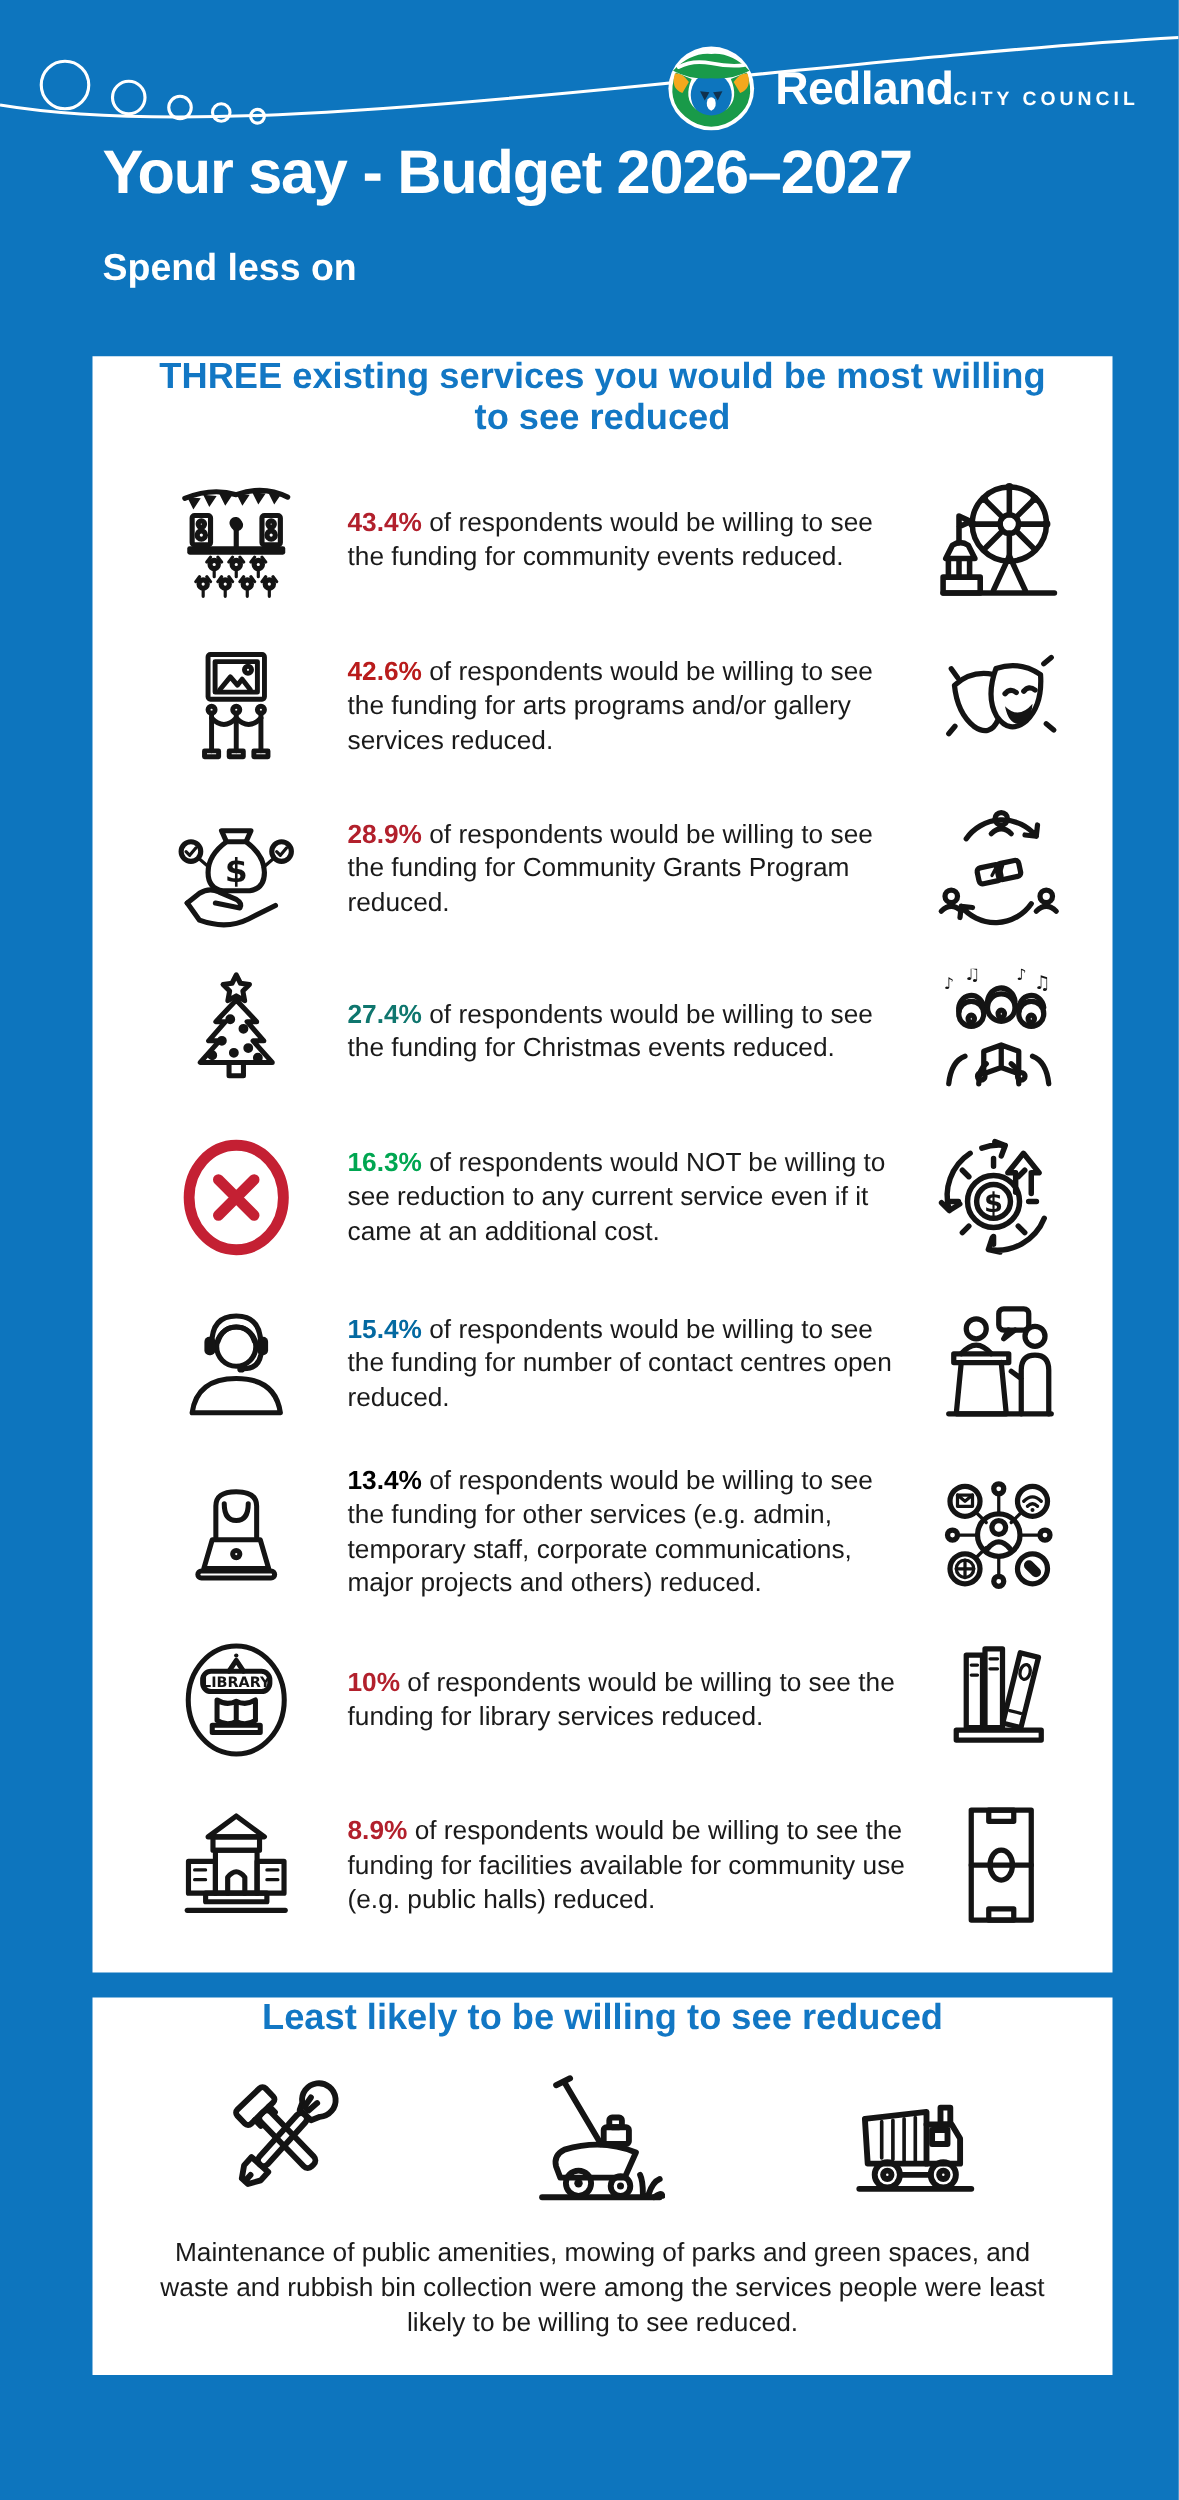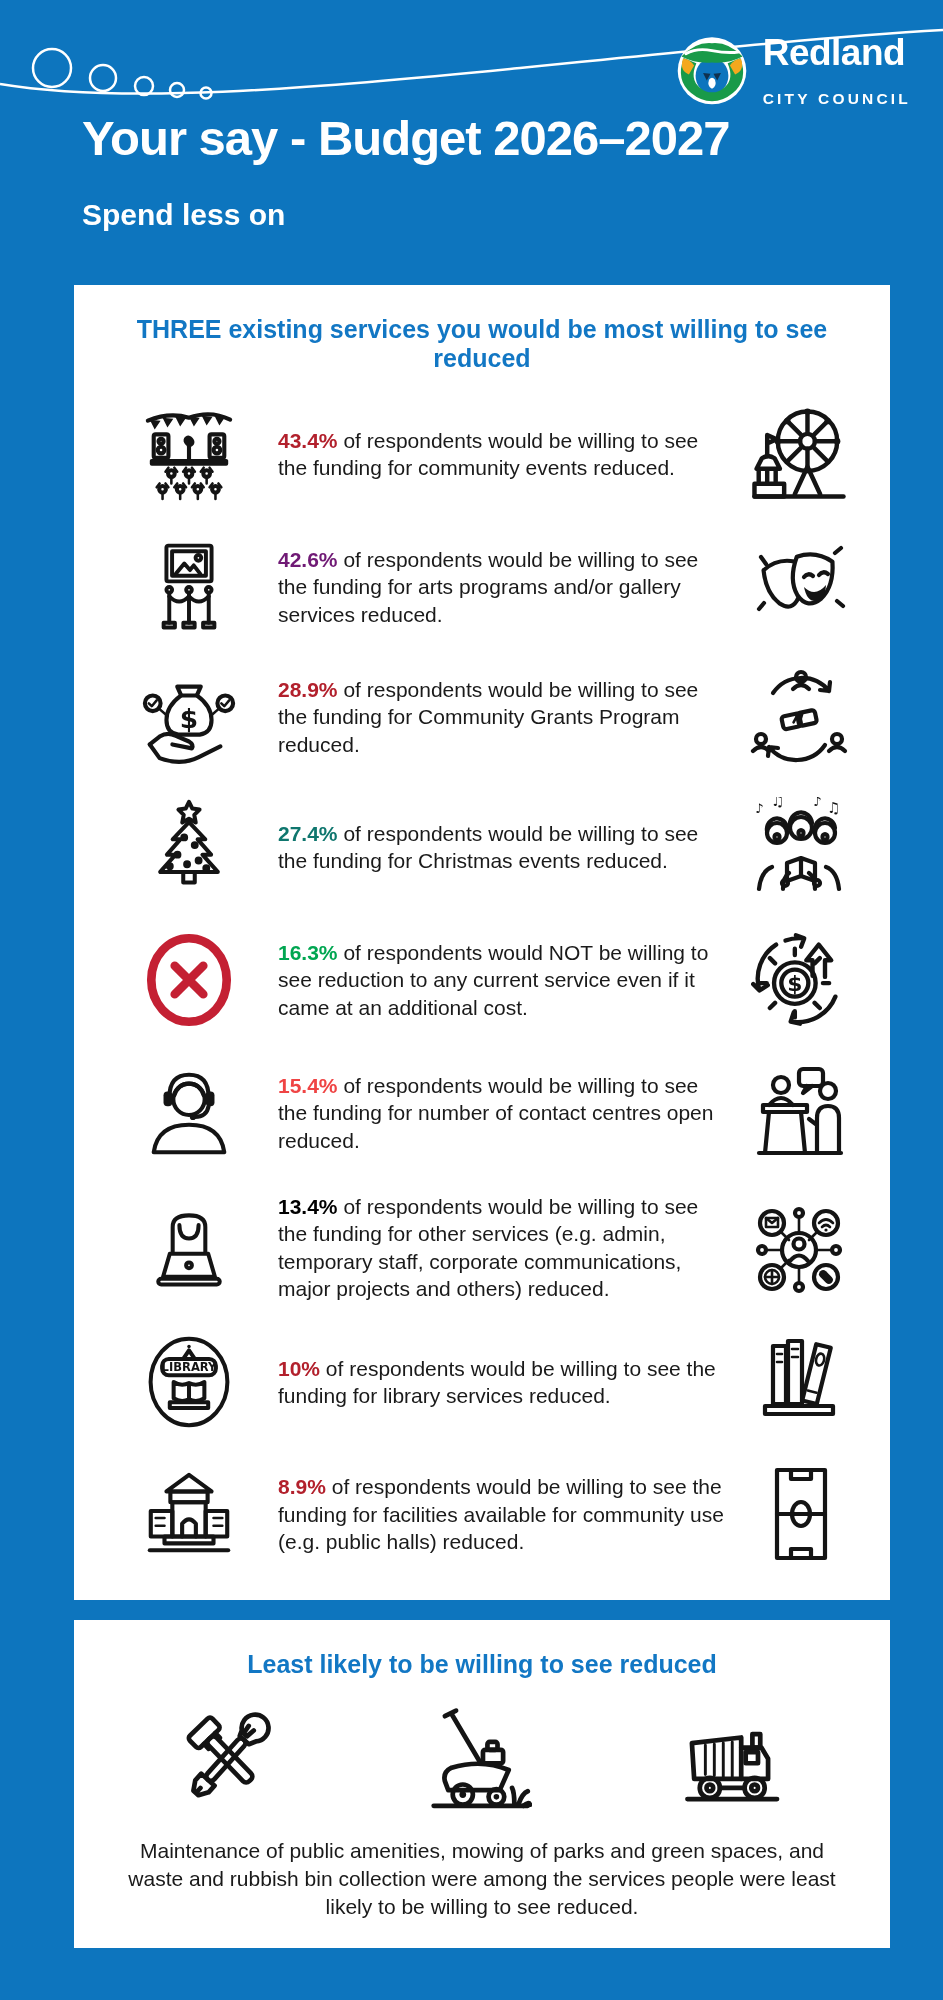--- a/index.html
+++ b/index.html
@@ -5,28 +5,28 @@
   html,body{margin:0;padding:0;}
   body{
     width:943px; background:#0D75BE;
     font-family:"Liberation Sans","DejaVu Sans",sans-serif;
     color:#1a1a1a;
   }
   
   .header{position:relative;height:285px;color:#fff;overflow:hidden;}
   .squiggle{position:absolute;top:20px;left:0;}
   .logo{position:absolute;top:33px;right:32px;display:flex;align-items:center;gap:10px;}
-  .logo-text{display:flex;flex-direction:column;line-height:1;}
+  .logo-text{display:flex;flex-direction:row;line-height:1;align-items:center;}
   .logo-name{font-size:37px;font-weight:bold;letter-spacing:-0.5px;}
   .logo-sub{font-size:15.5px;font-weight:bold;letter-spacing:3.2px;margin-top:20px;}
   .page-title{position:absolute;left:82px;top:110px;margin:0;font-size:49px;font-weight:bold;letter-spacing:-1px;}
   .page-subtitle{position:absolute;left:82px;top:198px;margin:0;font-size:30px;font-weight:bold;}
   
   .card{width:816px;margin-left:74px;background:#fff;}
-  .card-heading{color:#1277C4;text-align:center;font-size:25px;font-weight:bold;margin:0 40px;padding-top:30px;}
+  .card-heading{color:#1277C4;text-align:center;font-size:29px;font-weight:bold;margin:0 40px;}
   .rows{padding:28px 26px 4px 26px;}
   .row{display:flex;align-items:center;margin-bottom:30px;}
   .icon-left{width:178px;min-width:178px;display:flex;justify-content:center;}
   .row-text{width:452px;min-width:452px;font-size:21px;line-height:1.3;margin:0;padding-right:4px;}
   .icon-right{flex:1;display:flex;justify-content:center;}
   .pct{font-weight:bold;}
   .row-text b{font-weight:normal;}
   
   .bottom-card{margin-top:20px;margin-bottom:58px;padding-bottom:28px;}
   .bottom-icons{display:flex;justify-content:space-between;align-items:center;padding:26px 96px 10px 96px;}
@@ -140,21 +140,21 @@
           <path d="M29,56 V88 M50,56 V88 M71,56 V88"></path>
           <circle cx="29" cy="53" r="3"></circle>
             <circle cx="50" cy="53" r="3"></circle>
             <circle cx="71" cy="53" r="3"></circle>
           <path d="M29,60 Q39.5,71 50,60 Q60.5,71 71,60"></path>
           <rect x="23" y="88" width="12" height="5"></rect>
             <rect x="44" y="88" width="12" height="5"></rect>
             <rect x="65" y="88" width="12" height="5"></rect>
         </svg>
       </div>
-      <p class="row-text"><span class="pct" style="color: #701a75;">42.6%</span><span> of respondents would be willing to see the funding for </span><b>arts programs and/or gallery services</b><span> reduced.</span></p>
+      <p class="row-text"><span class="pct" style="color: #b91c1c;">42.6%</span><span> of respondents would be willing to see the funding for </span><b>arts programs and/or gallery services</b><span> reduced.</span></p>
       <div class="icon-right">
         <svg class="ic" width="100" height="100" viewBox="0 0 100 100">
           <g transform="rotate(-16 36 50)">
               <path d="M20,28 q16,-8 32,0 q4,22 -6,36 q-10,12 -20,0 Q16,50 20,28 z"></path>
             </g>
           <g transform="rotate(8 62 48)">
               <path class="w" d="M44,22 q18,-9 36,0 q5,24 -6,38 q-12,13 -24,0 Q39,46 44,22 z" stroke="#141414"></path>
             </g>
           <path d="M55,40 q4,-5 9,-1 M70,38 q4,-5 9,-1"></path>
           <path class="f" d="M55,50 q11,11 22,-2 q-1,15 -10,16 q-9,1 -12,-14 z"></path>
@@ -269,21 +269,21 @@
           <circle cx="50" cy="36" r="16"></circle>
           <path d="M35,32 q4,-12 15,-12 q11,0 15,12"></path>
           <path d="M30,34 q0,-23 20,-23 q20,0 20,23"></path>
           <rect class="f" x="24" y="28" width="9" height="15" rx="4"></rect>
             <rect class="f" x="67" y="28" width="9" height="15" rx="4"></rect>
           <path d="M70,43 q-2,11 -14,11"></path>
             <circle class="f" cx="54" cy="54" r="3.2"></circle>
           <path d="M14,90 q4,-28 36,-28 q32,0 36,28 z"></path>
         </svg>
       </div>
-      <p class="row-text"><span class="pct" style="color: #ef4444;">15.4%</span><span> of respondents would be willing to see the funding for </span><b>number of contact centres open</b><span> reduced.</span></p>
+      <p class="row-text"><span class="pct" style="color: #0369a1;">15.4%</span><span> of respondents would be willing to see the funding for </span><b>number of contact centres open</b><span> reduced.</span></p>
       <div class="icon-right">
         <svg class="ic" width="100" height="100" viewBox="0 0 100 100">
           <rect x="50" y="6" width="24" height="17" rx="4"></rect>
             <path d="M58,23 l-4,7 9,-7"></path>
           <circle cx="32" cy="22" r="8"></circle>
           <path d="M20,42 q12,-14 24,0"></path>
           <rect x="14" y="42" width="44" height="7"></rect>
           <path d="M20,49 L16,90 h40 L52,49"></path>
           <circle cx="79" cy="28" r="8"></circle>
           <path d="M68,90 V55 q0,-12 11,-12 q11,0 11,12 v35 M68,62 l-8,-6"></path>

